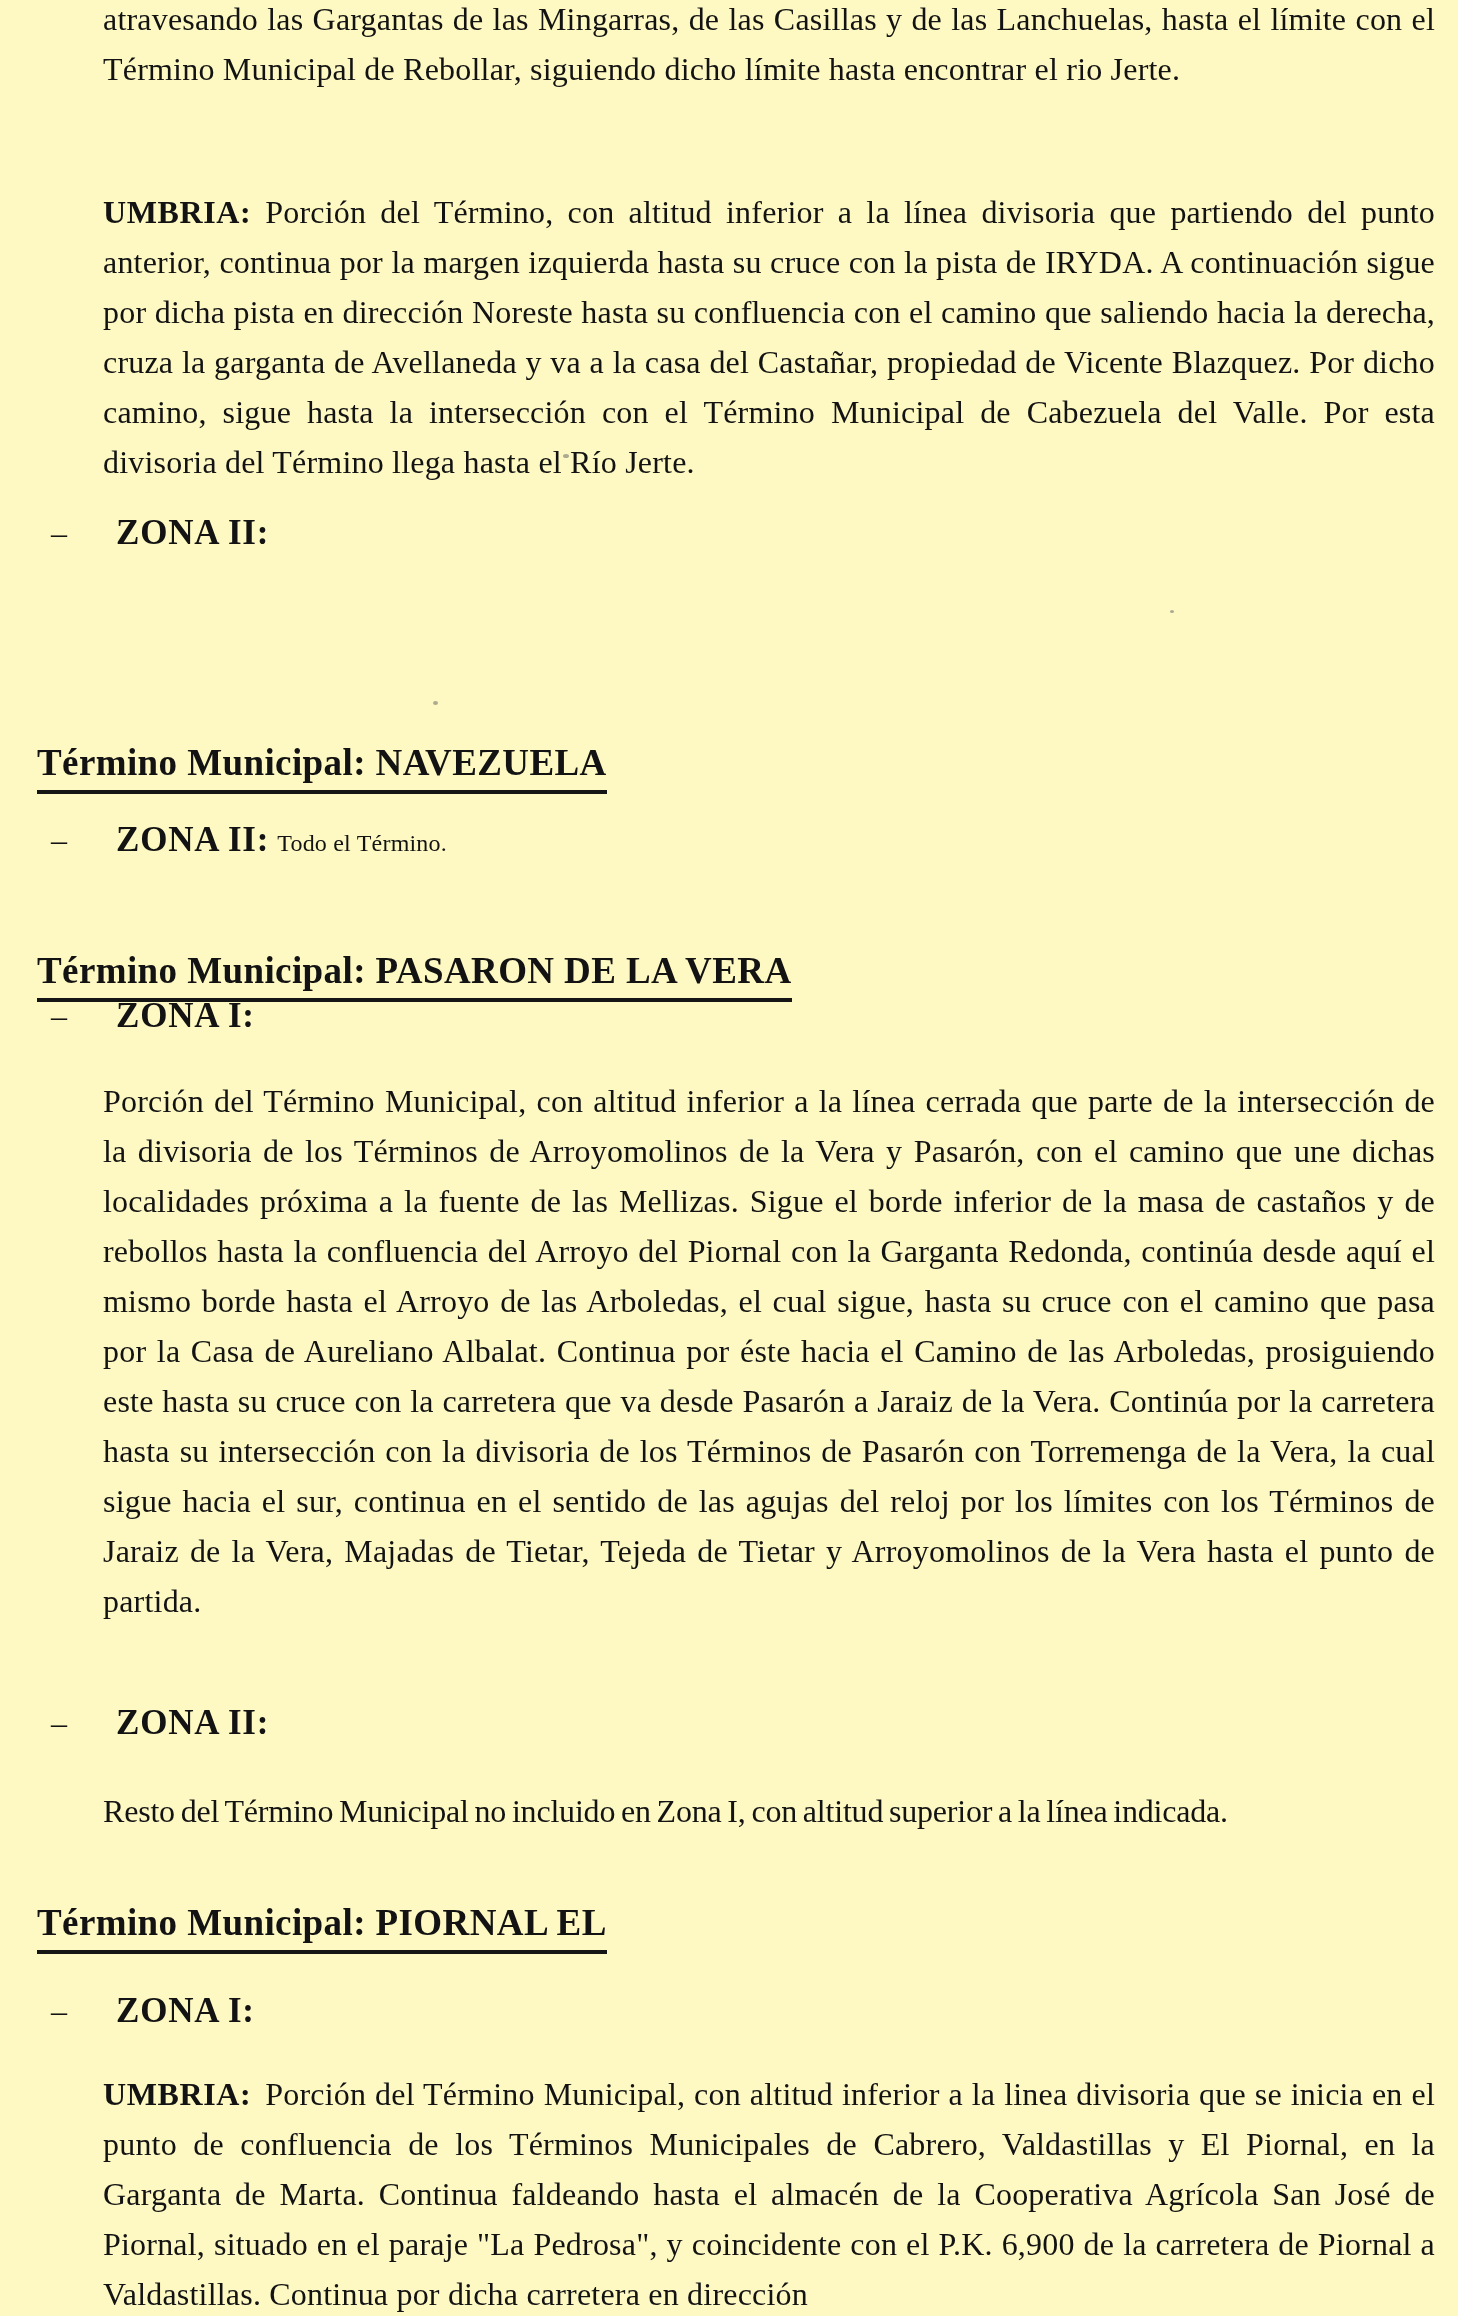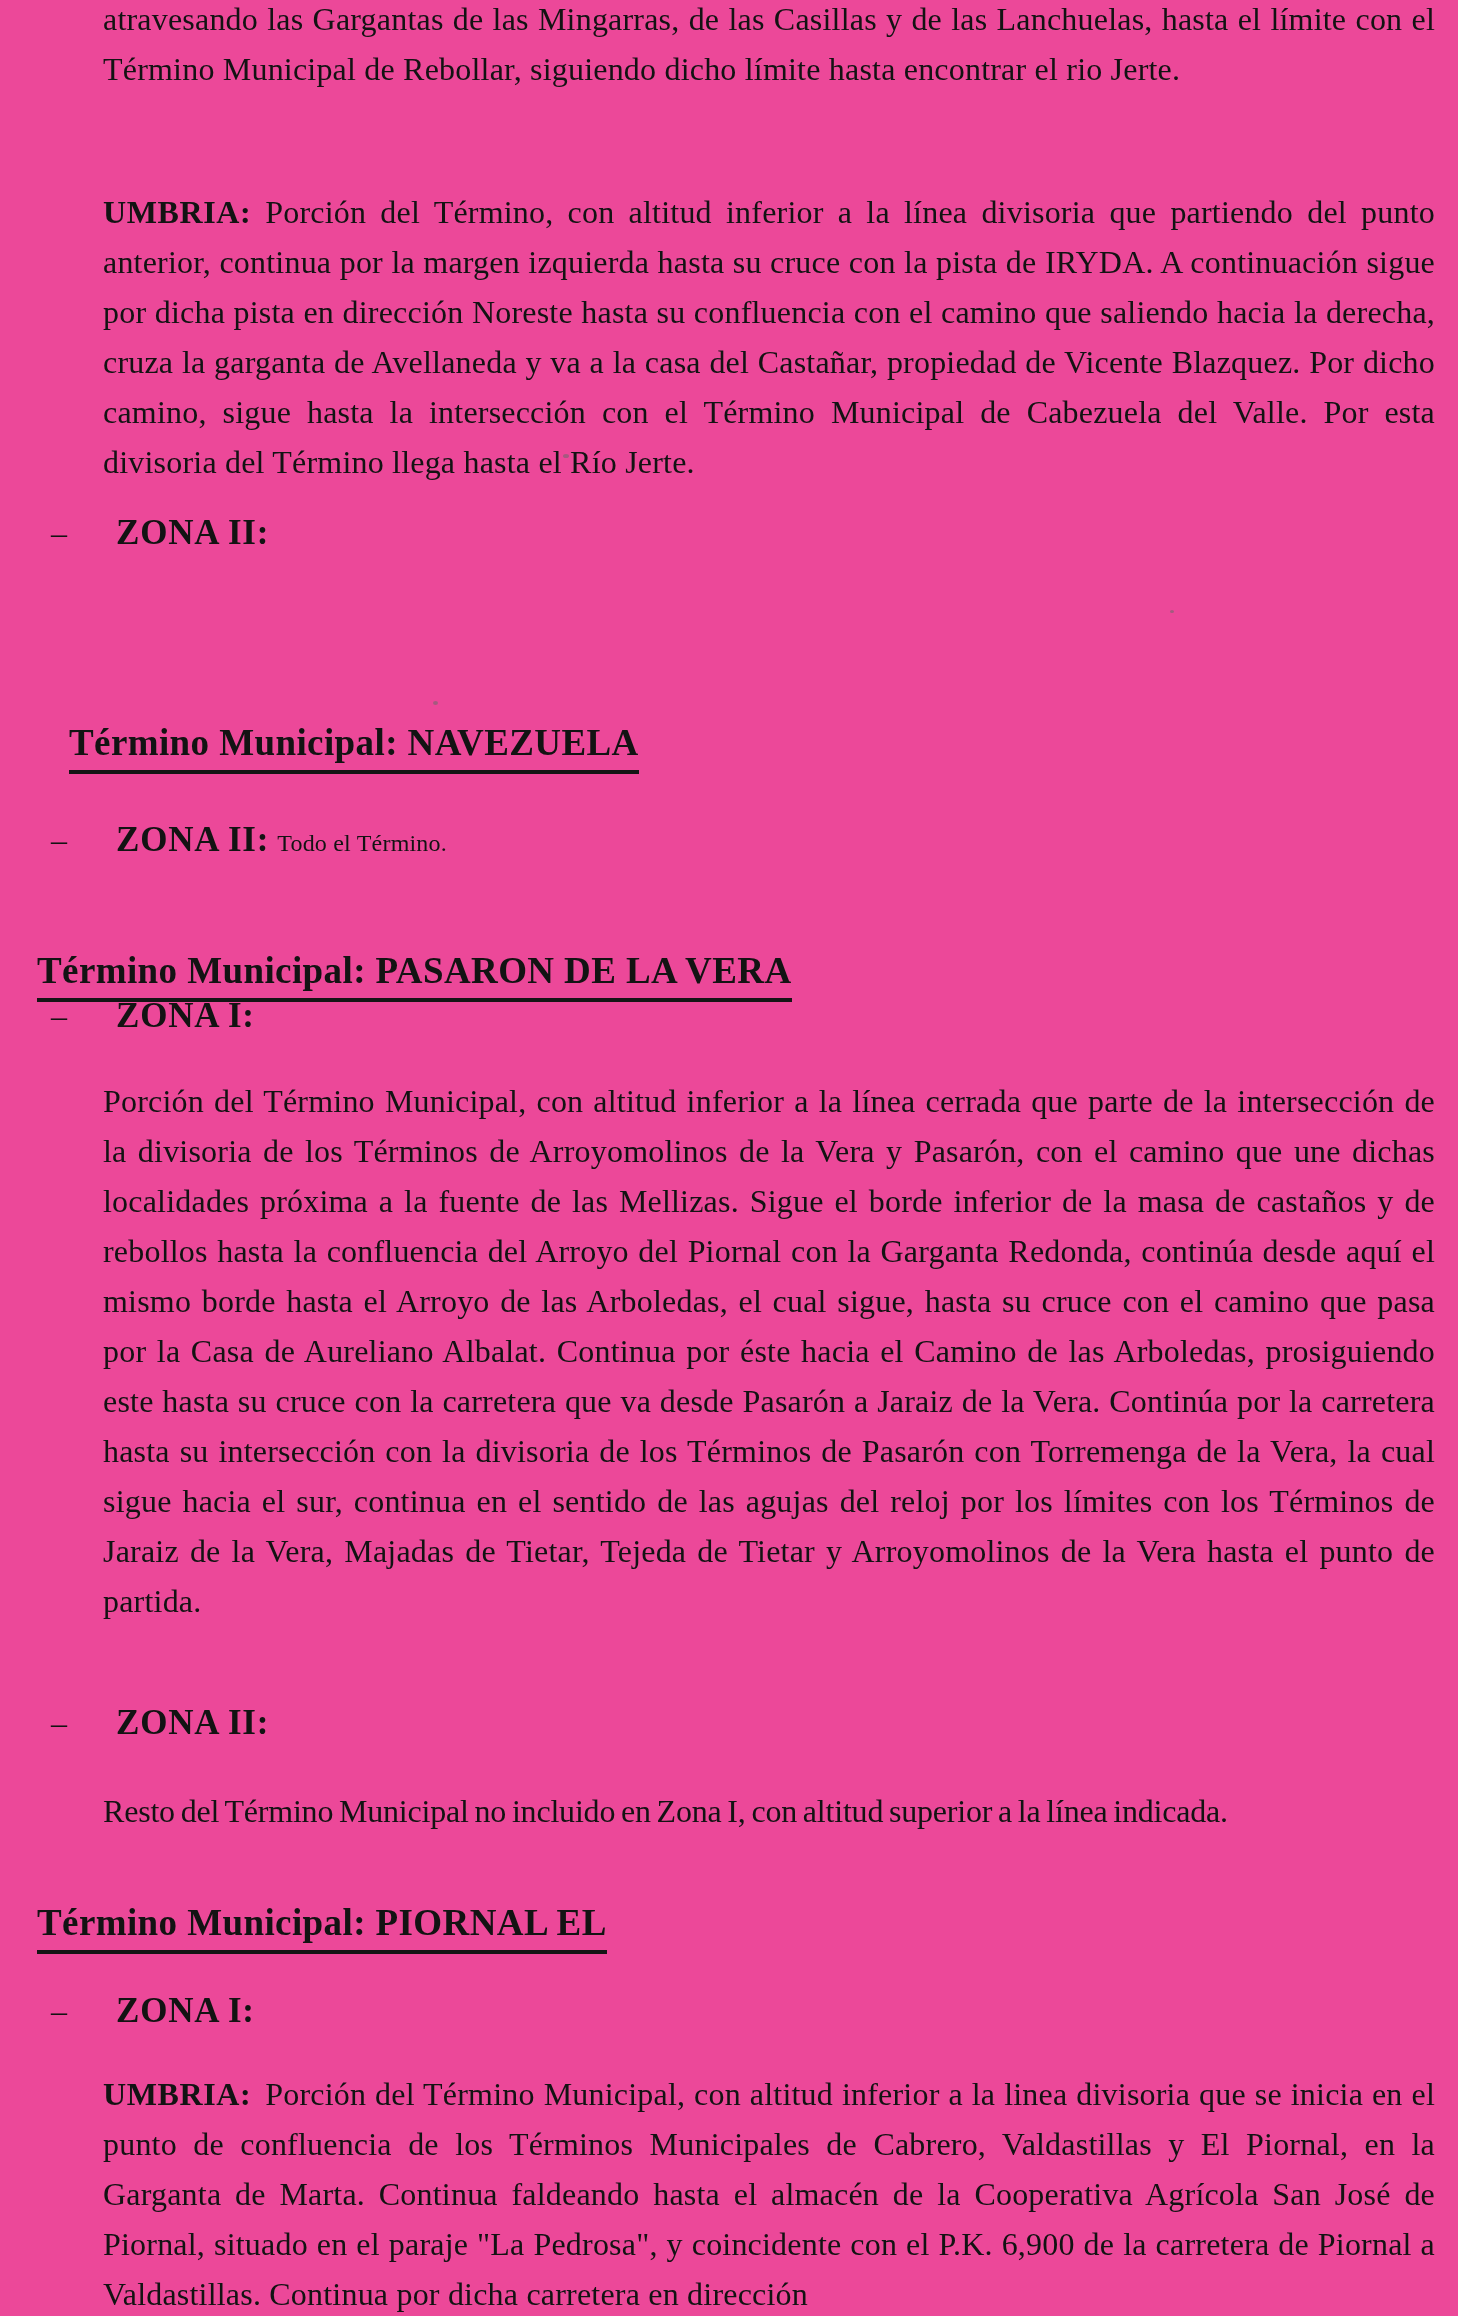--- a/index.html
+++ b/index.html
@@ -3,21 +3,21 @@
 <meta charset="utf-8">
 <style>
   * { margin:0; padding:0; box-sizing:border-box; }
   html, body { background:#ffffff; }
   body {
     width:1458px; height:2316px;
     position:relative; overflow:hidden;
     font-family:"Liberation Serif","DejaVu Serif",serif;
     color:#131313;
   }
-  .page { position:absolute; inset:0; background:#ec4899; }
+  .page { position:absolute; inset:0; background:#fef9c3; }
 
   .para {
     position:absolute;
     left:103px; width:1332px;
     font-size:32px; line-height:50px;
     text-align:justify;
     letter-spacing:0.2px;
   }
   .para .lead { font-weight:bold; margin-right:14px; letter-spacing:0.6px; }
 
@@ -70,21 +70,21 @@
 
   <div class="para" style="top:187px;">
     <span class="lead">UMBRIA:</span><span>Porción del Término, con altitud inferior a la línea divisoria que partiendo del punto anterior, continua por la margen izquierda hasta su cruce con la pista de IRYDA. A continuación sigue por dicha pista en dirección Noreste hasta su confluencia con el camino que saliendo hacia la derecha, cruza la garganta de Avellaneda y va a la casa del Castañar, propiedad de Vicente Blazquez. Por dicho camino, sigue hasta la intersección con el Término Municipal de Cabezuela del Valle. Por esta divisoria del Término llega hasta el Río Jerte.</span>
   </div>
 
   <div class="zona" style="top:511px;">
     <span class="dash">–</span><span>ZONA II:</span>
   </div>
 
 
-  <div class="heading" style="top:720px;margin-left:32px;">
+  <div class="heading" style="top:740px;">
     <span class="underlined">Término Municipal: NAVEZUELA</span>
   </div>
 
   <div class="zona" style="top:818px;">
     <span class="dash">–</span><span>ZONA II:</span><span class="after">Todo el Término.</span>
   </div>
 
   <div class="heading" style="top:948px;">
     <span class="underlined">Término Municipal: PASARON DE LA VERA</span>
   </div>

